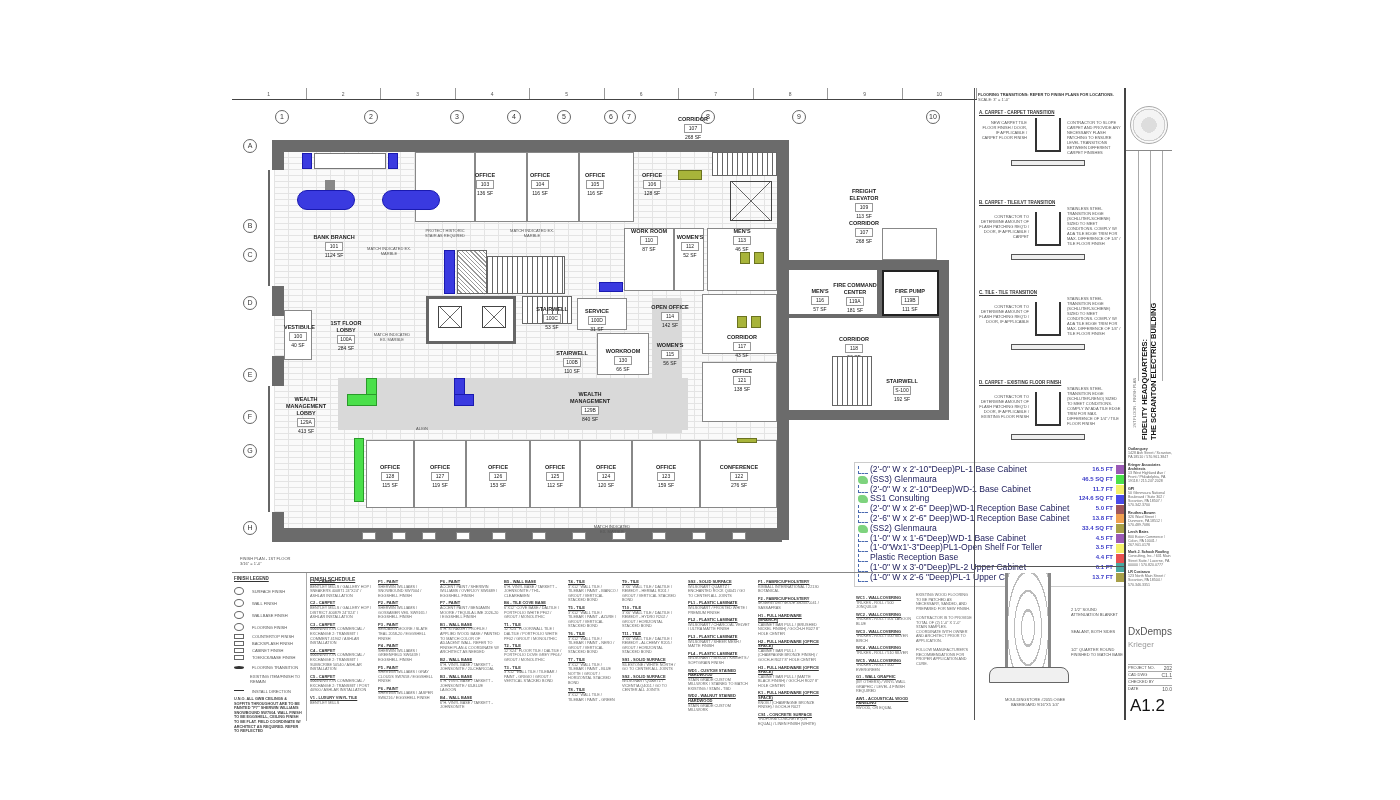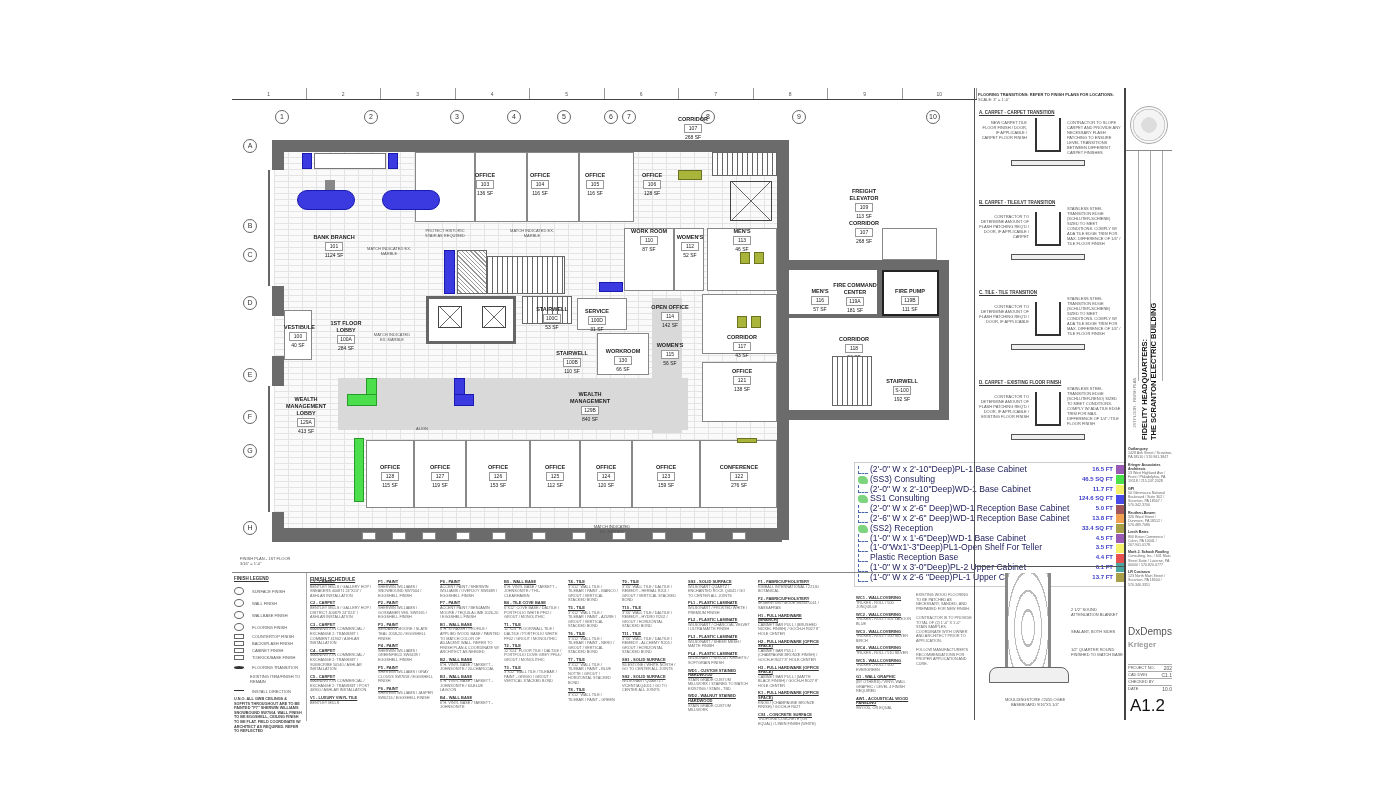--- a/index.html
+++ b/index.html
@@ -224,21 +224,21 @@
 
   <div class="legend">
     <div class="lg-row">
         <span class="lg-icon cab"></span>
         <span class="lg-label">(2'-0" W x 2'-10"Deep)PL-1 Base Cabinet</span>
         <span class="lg-val">16.5 FT</span>
         <span class="lg-sw" style="background:#9b59b6"></span>
       </div>
     <div class="lg-row">
         <span class="lg-icon ct"></span>
-        <span class="lg-label">(SS3) Consulting</span>
+        <span class="lg-label">(SS3) Glenmaura</span>
         <span class="lg-val">46.5 SQ FT</span>
         <span class="lg-sw" style="background:#4be04b"></span>
       </div>
     <div class="lg-row">
         <span class="lg-icon cab"></span>
         <span class="lg-label">(2'-0" W x 2'-10"Deep)WD-1 Base Cabinet</span>
         <span class="lg-val">11.7 FT</span>
         <span class="lg-sw" style="background:#f4f06a"></span>
       </div>
     <div class="lg-row">
@@ -254,21 +254,21 @@
         <span class="lg-sw" style="background:#a0565a"></span>
       </div>
     <div class="lg-row">
         <span class="lg-icon cab"></span>
         <span class="lg-label">(2'-6" W x 2'-6" Deep)WD-1 Reception Base Cabinet</span>
         <span class="lg-val">13.8 FT</span>
         <span class="lg-sw" style="background:#f0a050"></span>
       </div>
     <div class="lg-row">
         <span class="lg-icon ct"></span>
-        <span class="lg-label">(SS2) Reception</span>
+        <span class="lg-label">(SS2) Glenmaura</span>
         <span class="lg-val">33.4 SQ FT</span>
         <span class="lg-sw" style="background:#a8a048"></span>
       </div>
     <div class="lg-row">
         <span class="lg-icon cab"></span>
         <span class="lg-label">(1'-0" W x 1'-6"Deep)WD-1 Base Cabinet</span>
         <span class="lg-val">4.5 FT</span>
         <span class="lg-sw" style="background:#9b59b6"></span>
       </div>
     <div class="lg-row">
@@ -480,21 +480,21 @@
     <div class="abs" style="left:2px;top:356px;width:44px;font-size:3.6px;line-height:4.2px;color:#666">
       <b style="display:block;color:#333;margin-top:3px">Outlanguey</b><span>1428 Ash Street / Scranton, PA 18510 / 570.961.3847</span>
       <b style="display:block;color:#333;margin-top:3px">Krieger Associates Architects</b><span>13 West Highland Ave / Front / Philadelphia, PA 19118 / 215.247.2028</span>
       <b style="display:block;color:#333;margin-top:3px">GPI</b><span>50 Glenmaura National Boulevard / Suite 302 / Scranton, PA 18507 / 570.342.3700</span>
       <b style="display:block;color:#333;margin-top:3px">Reuther+Bowen</b><span>326 Ward Street / Dunmore, PA 18512 / 570.489.7086</span>
       <b style="display:block;color:#333;margin-top:3px">Lerch Bates</b><span>800 Eaton Commerce / Colon, PA 10041 / 267.901.0178</span>
       <b style="display:block;color:#333;margin-top:3px">Mark J. Schock Roofing</b><span>Consulting, Inc. / 631 Main Street Suite / Lucerne, PA 00000 / 570.820.0777</span>
       <b style="display:block;color:#333;margin-top:3px">LR Costanzo</b><span>123 North Main Street / Scranton, PA 18504 / 570.346.3351</span>
     </div>
     <div class="abs" style="left:2px;top:538px;font-size:10px;color:#555;white-space:nowrap;overflow:hidden;width:44px">DxDempsey</div>
-    <div class="abs" style="left:2px;top:552px;font-size:8px;font-weight:bold;color:#999;white-space:nowrap;overflow:hidden;width:44px">Krieger</div>
+    <div class="abs" style="left:2px;top:552px;font-size:8px;font-weight:normal;color:#999;white-space:nowrap;overflow:hidden;width:44px">Krieger</div>
     <div class="abs" style="left:2px;top:576px;width:44px;font-size:4px;color:#555">
       <div style="display:flex;justify-content:space-between;border-top:1px solid #aaa;height:7px">
           <span>PROJECT NO.</span>
           <span style="font-size:5px">202</span>
         </div>
       <div style="display:flex;justify-content:space-between;border-top:1px solid #aaa;height:7px">
           <span>CAD DWG</span>
           <span style="font-size:5px">C1.1</span>
         </div>
       <div style="display:flex;justify-content:space-between;border-top:1px solid #aaa;height:7px">

